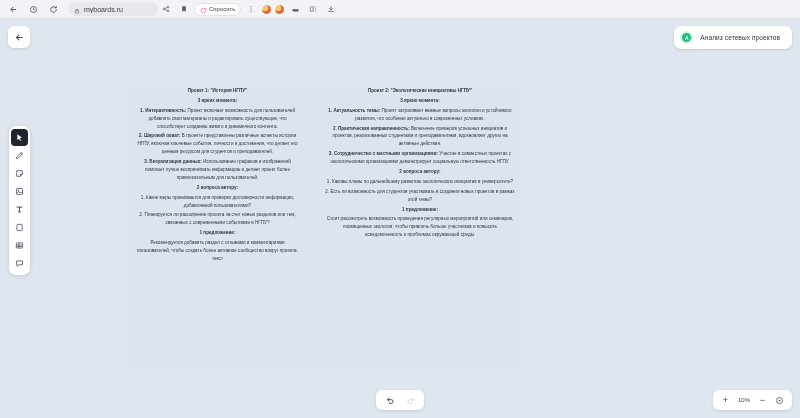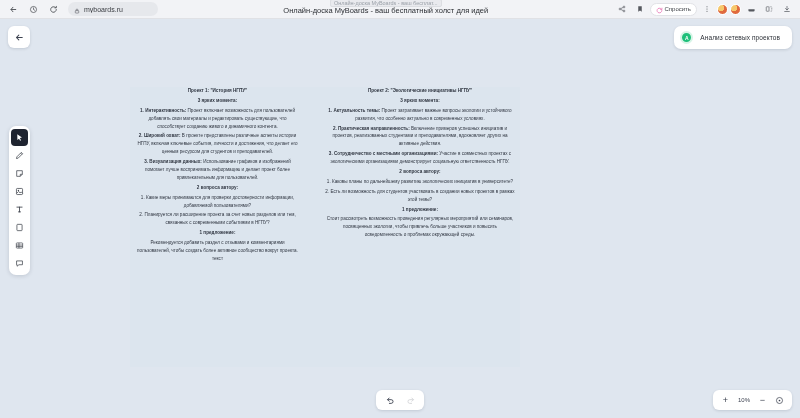--- a/index.html
+++ b/index.html
@@ -217,24 +217,20 @@
     </div>
   </div>
   <div class="omnibox">
     <span>
       <svg width="6" height="6" viewBox="0 0 16 16" fill="none" stroke="#55585e" stroke-width="1.5">
           <rect x="3.5" y="7" width="9" height="6.5" rx="1.4"></rect>
           <path d="M5.6 7V5.2a2.4 2.4 0 0 1 4.8 0V7"></path>
         </svg>
     </span>
     <span class="url-text" title="Поиск или ввод адреса">myboards.ru</span>
-  </div>
-  <div class="tab-title-wrap">
-    <div class="tab-ghost">Онлайн-доска MyBoards - ваш бесплат...</div>
-    <div class="tab-title">Онлайн-доска MyBoards - ваш бесплатный холст для идей</div>
   </div>
   <div class="chrome-right">
     <div class="icon-sm">
       <svg width="8" height="8" viewBox="0 0 16 16" fill="none" stroke="currentColor" stroke-width="1.3">
           <circle cx="12" cy="4" r="1.8"></circle>
           <circle cx="4" cy="8" r="1.8"></circle>
           <circle cx="12" cy="12" r="1.8"></circle>
           <path d="M5.6 7.1 10.4 4.8M5.6 8.9l4.8 2.3"></path>
         </svg>
     </div>

